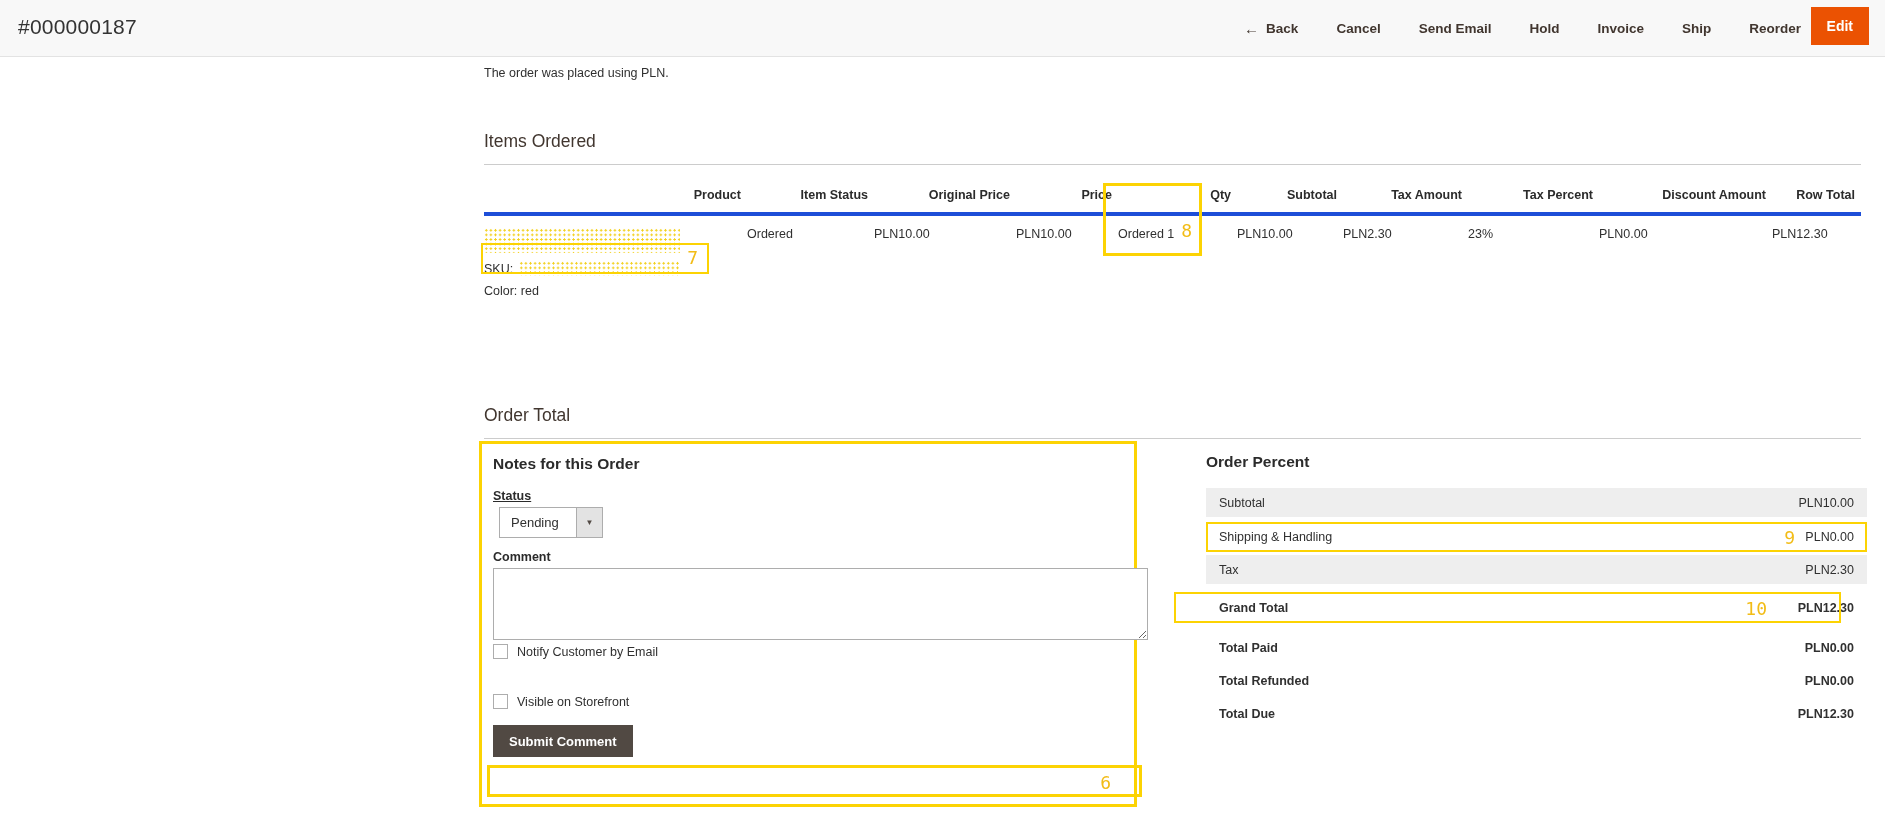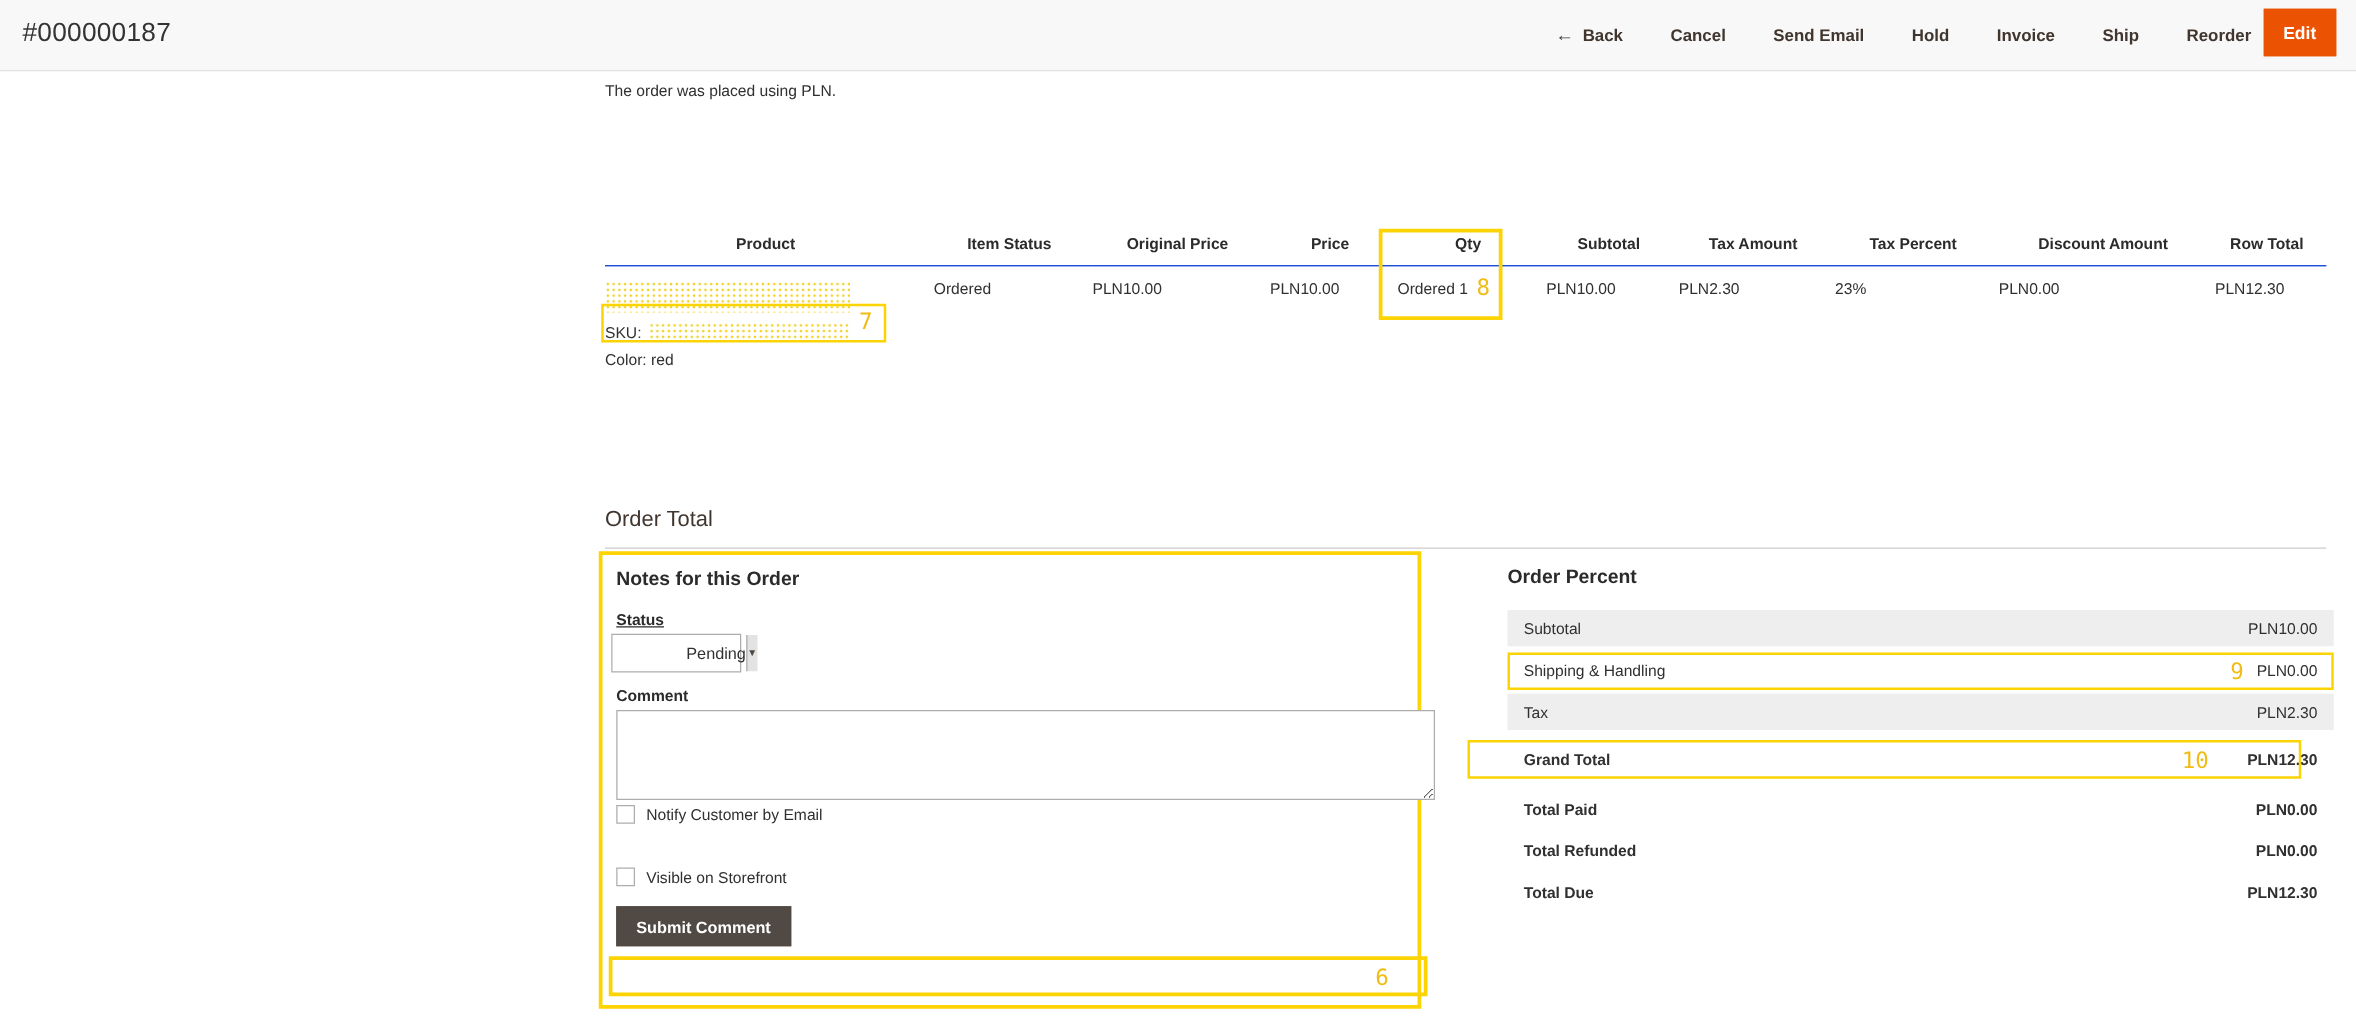--- a/index.html
+++ b/index.html
@@ -43,44 +43,44 @@
   }
   #items-head { top:131px; }
   #ordertotal-head { top:405px; }
 
   
   #items-table {
     position:absolute; left:484px; top:188px; width:1377px;
     border-collapse:collapse; table-layout:fixed; font-size:12.5px;
   }
   #items-table th {
-    text-align:center; font-weight:700; color:#2b2b2b; font-size:12.5px;
-    padding:0 6px 10px 0; border-bottom:1px solid #1d4ed8; white-space:nowrap;
+    text-align:right; font-weight:700; color:#2b2b2b; font-size:12.5px;
+    padding:0 6px 10px 0; border-bottom:4px solid #1d4ed8; white-space:nowrap;
   }
   #items-table td { vertical-align:top; padding:11px 6px 0 0; color:#303030; }
   .redact {
     background-image:radial-gradient(circle,#f2d01e 1.05px,rgba(255,255,255,0) 1.25px);
     background-size:4.6px 4.6px;
   }
   .prod-redact { width:196px; height:25px; margin-top:1px; }
   .sku-line { margin-top:8px; white-space:nowrap; }
   .sku-redact { display:inline-block; width:160px; height:15px; vertical-align:-3px; margin-left:6px; }
   .color-line { margin-top:8px; }
 
   
   #notes-panel {
     position:absolute; left:479px; top:441px; width:658px; height:366px;
     border:3px solid #fcd303; background:#fff;
   }
   #notes-title { position:absolute; left:11px; top:11px; font-size:15.5px; font-weight:700; color:#2b2b2b; }
   .field-label { position:absolute; left:11px; font-size:12.5px; font-weight:700; color:#2b2b2b; }
   #status-label { top:45px;text-decoration:underline; }
   #status-select {
-    position:absolute; left:7px; top:63px; width:104px; height:31px;
-    border:1px solid #adadad; background:#fff; cursor:pointer; display:flex;padding-left:48px;
+    position:absolute; left:17px; top:63px; width:104px; height:31px;
+    border:1px solid #adadad; background:#fff; cursor:pointer; display:flex;
   }
   #status-text { flex:1; font-size:13px; color:#303030; display:flex; align-items:center; padding-left:11px; }
   #status-arrow-box {
     width:26px; border-left:1px solid #adadad; background:#e3e3e3;
     display:flex; align-items:center; justify-content:center;
   }
   #status-arrow-box .arrow { font-size:8px; color:#514943; }
   #comment-label { top:106px; }
   #comment-textarea {
     position:absolute; left:11px; top:124px; width:655px; height:72px;
@@ -151,20 +151,21 @@
       <button class="hdr-btn">Hold</button>
       <button class="hdr-btn">Invoice</button>
       <button class="hdr-btn">Ship</button>
       <button class="hdr-btn">Reorder</button>
     </div>
     <button id="edit-btn">Edit</button>
   </div>
 
   <div id="notice">The order was placed using PLN.</div>
 
+  <h2 class="section-head" id="items-head">Items Ordered</h2>
 
   <table id="items-table">
     <colgroup>
       <col style="width:263px">
         <col style="width:127px">
         <col style="width:142px">
         <col style="width:102px">
         <col style="width:119px">
       <col style="width:106px">
         <col style="width:125px">

